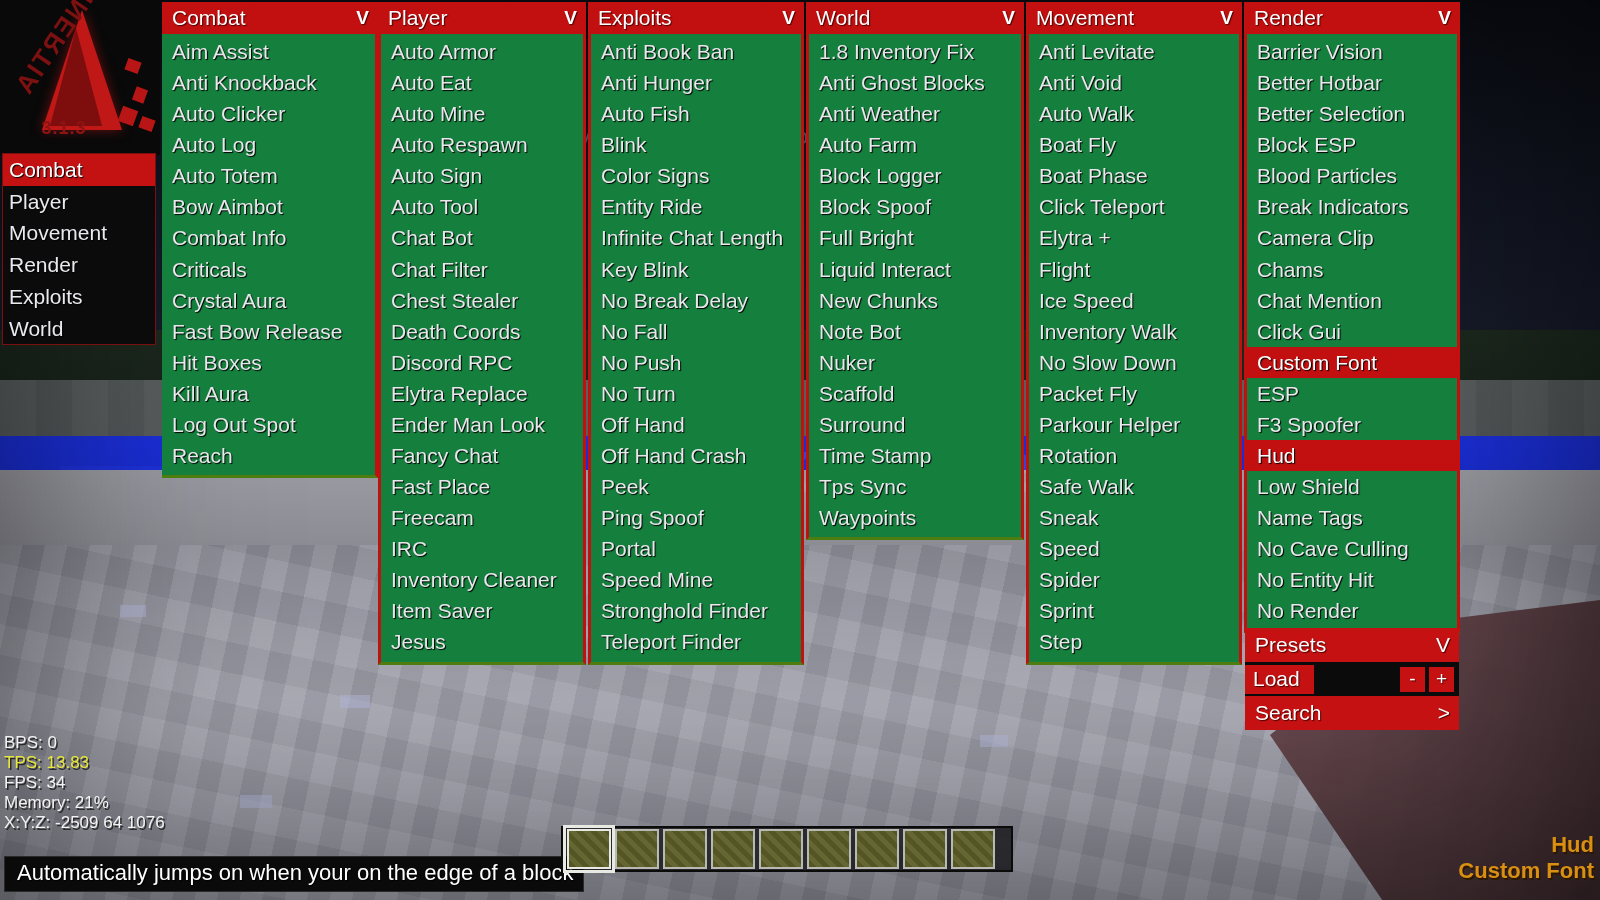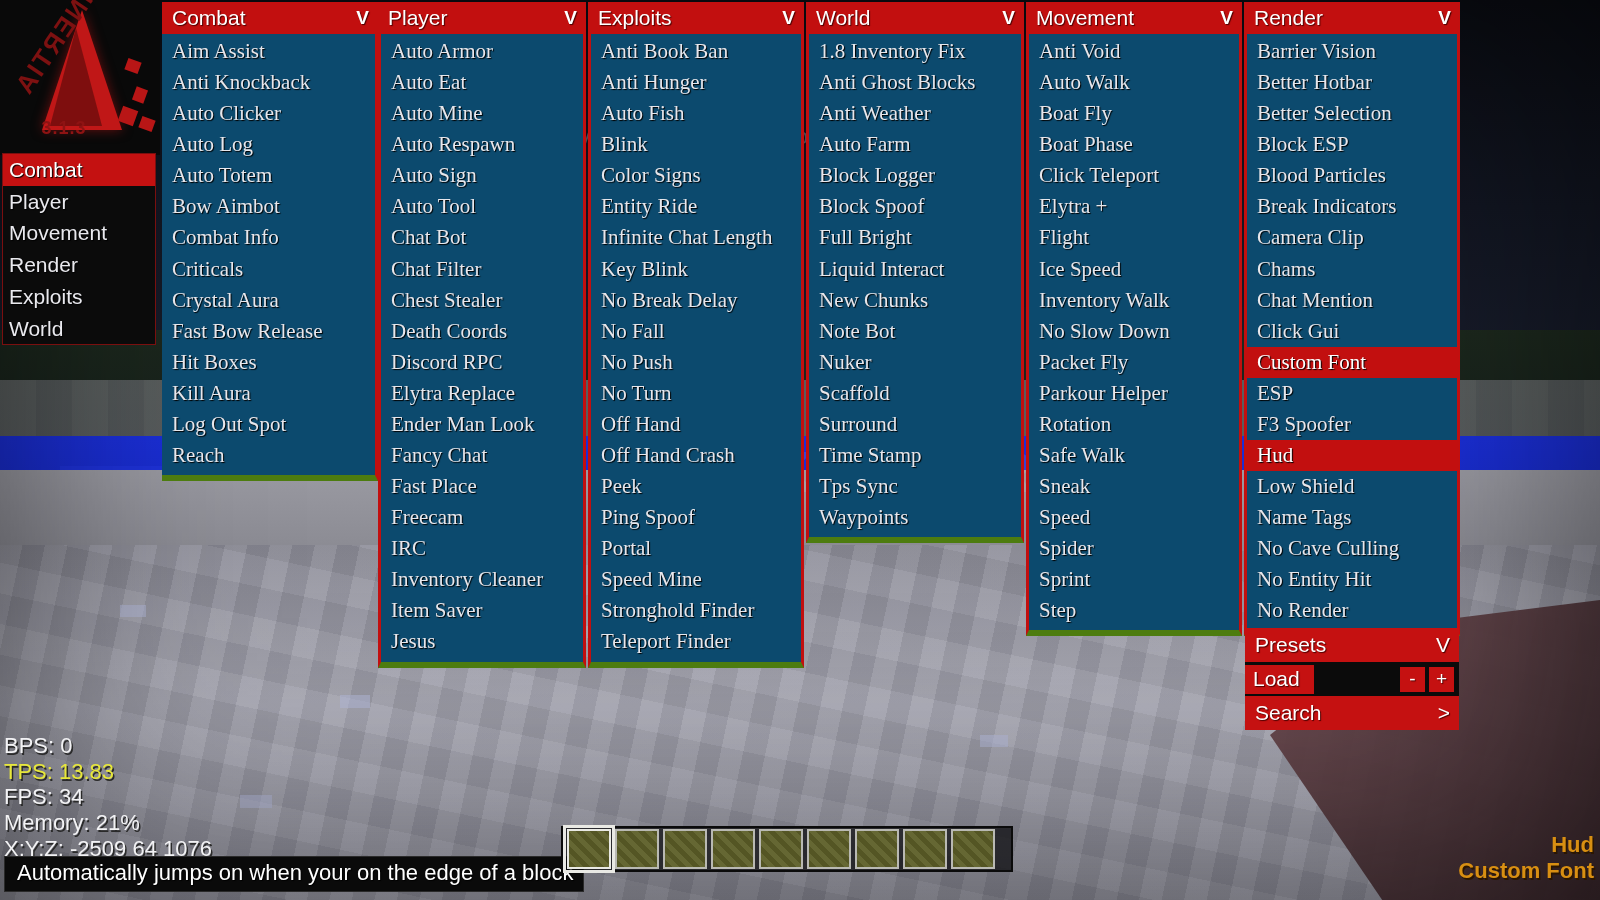--- a/index.html
+++ b/index.html
@@ -70,23 +70,23 @@
   .cat{font-size:21px;color:#e9e9ee;padding:2px 6px;line-height:1.32;
        text-shadow:1px 1px 1px #000;cursor:pointer;}
   .cat.active{background:#c41111;color:#fff;}
 
   
   .col{position:absolute;top:2px;}
   .colhead{height:32px;background:#c20f0f;display:flex;align-items:center;
        justify-content:space-between;padding:0 9px 0 10px;box-sizing:border-box;
        color:#fff;font-size:21px;text-shadow:1px 1px 1px #4a0000;cursor:pointer;}
   .colhead .chev{font-size:19px;font-weight:bold;}
-  .collist{background:#0c4a6e;border-left:3px solid #c20f0f;
-       border-right:3px solid #c20f0f;border-bottom:6px solid #4d7c0f;
-       padding:2px 0 4px 0;font-family:Liberation Serif, serif;}
+  .collist{background:#15803d;border-left:3px solid #c20f0f;
+       border-right:3px solid #c20f0f;border-bottom:3px solid #4d7c0f;
+       padding:2px 0 4px 0;}
   .mod{font-size:21px;color:#e7e7ec;padding:1px 10px;line-height:1.385;
        text-shadow:1px 1px 1px #000;white-space:nowrap;cursor:pointer;}
   .mod.on{background:#c20f0f;color:#ffffff;}
 
   
   #col-combat{left:162px;width:216px;}
   #col-player{left:378px;width:208px;}
   #col-exploits{left:588px;width:216px;}
   #col-world{left:806px;width:218px;}
   #col-movement{left:1026px;width:216px;}
@@ -99,21 +99,21 @@
         box-sizing:border-box;padding:0 9px 0 10px;color:#fff;font-size:21px;
         text-shadow:1px 1px 1px #4a0000;cursor:pointer;}
   .prow.red{background:#c51111;}
   .prow.dark{background:#0b0b0b;padding:0;}
   .loadlabel{background:#c51111;padding:2px 14px 3px 8px;font-size:21px;color:#fff;}
   .pmbtns{display:flex;gap:4px;padding-right:5px;}
   .pmbtn{background:#c51111;color:#fff;width:25px;height:25px;display:flex;
          align-items:center;justify-content:center;font-size:19px;cursor:pointer;}
 
   
-  #hud{position:absolute;left:4px;top:733px;font-size:22px;line-height:1.17;
+  #hud{position:absolute;left:4px;top:733px;font-size:17px;line-height:1.17;
        color:#f2f2f4;text-shadow:1.5px 1.5px 0 #2a2a2a;}
   #hud .tps{color:#e8e83a;}
 
   
   #tooltip{position:absolute;left:4px;top:856px;background:#0a0a0a;
        color:#ffffff;font-size:22px;padding:3px 10px 5px 12px;
        border:1px solid #2a2a2a;text-shadow:1px 1px 1px #000;}
 
   
   #arraylist{position:absolute;right:6px;top:832px;text-align:right;
@@ -280,20 +280,21 @@
       <div class="mod">Tps Sync</div>
       <div class="mod">Waypoints</div>
     </div>
   </div>
 <div class="col" id="col-movement">
     <div class="colhead">
       <span>Movement</span>
       <span class="chev">V</span>
     </div>
     <div class="collist">
+      <div class="mod">Anti Levitate</div>
       <div class="mod">Anti Void</div>
       <div class="mod">Auto Walk</div>
       <div class="mod">Boat Fly</div>
       <div class="mod">Boat Phase</div>
       <div class="mod">Click Teleport</div>
       <div class="mod">Elytra +</div>
       <div class="mod">Flight</div>
       <div class="mod">Ice Speed</div>
       <div class="mod">Inventory Walk</div>
       <div class="mod">No Slow Down</div>

